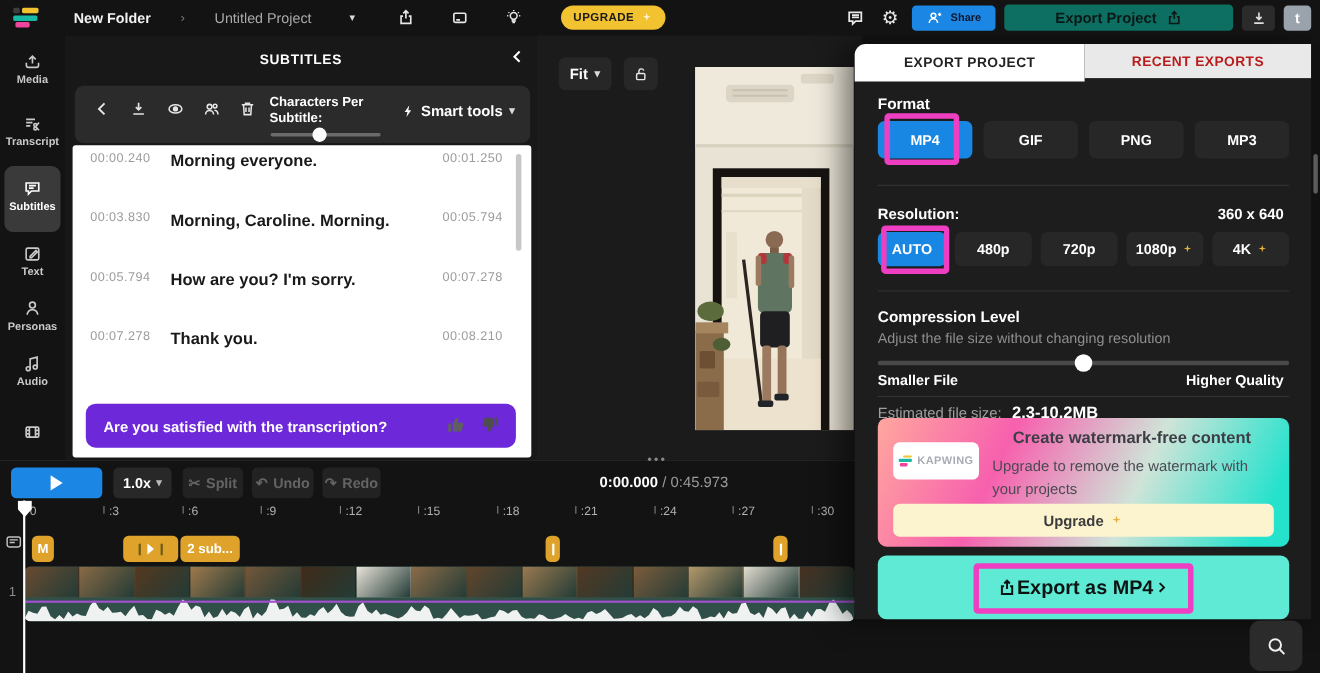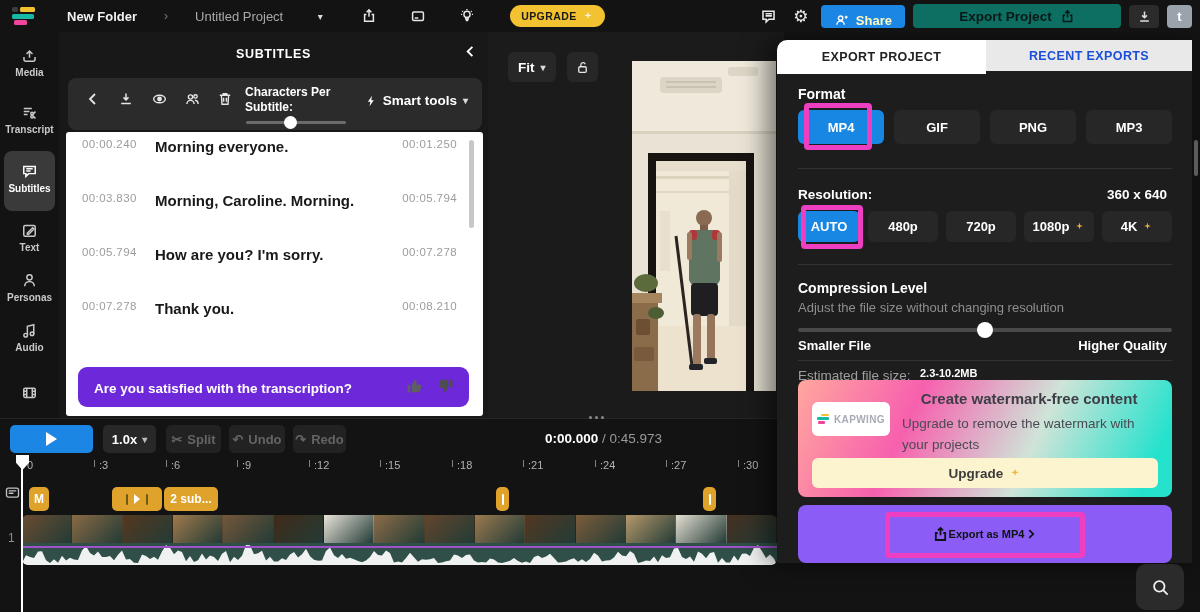--- a/index.html
+++ b/index.html
@@ -13,21 +13,21 @@
 .tb-right{position:absolute;right:8px;top:0;height:32px;display:flex;align-items:center;gap:8px}
 .logo{position:relative;width:26px;height:18px;margin-right:4px}
 .logo i{position:absolute;border-radius:1.5px}
 .crumb{font-size:13px;color:#f2f2f2;font-weight:700;white-space:nowrap}
 .crumb-sep{color:#7a7a7a;font-size:12px;padding:0 2px}
 .crumb-proj{color:#a9a9a9;font-weight:400}
 .tbtn{width:24px;height:22px;display:flex;align-items:center;justify-content:center;color:#e7e7e7;cursor:pointer}
 .chev{color:#dcdcdc;font-size:10px}
 .upgrade-pill{height:22px;border-radius:12px;background:#f2c230;color:#191919;font-size:10.5px;font-weight:800;letter-spacing:.4px;display:flex;align-items:center;gap:5px;padding:0 11px;margin-left:6px}
 .gear{font-size:17px;color:#e9e9e9;line-height:1}
-.share-btn{height:23px;border-radius:4px;background:#1b86e3;color:#fef9c3;font-size:13px;font-weight:700;display:flex;align-items:flex-end;gap:7px;padding:0 13px}
+.share-btn{height:23px;border-radius:4px;background:#1b86e3;color:#0f172a;font-size:10px;font-weight:700;display:flex;align-items:center;gap:7px;padding:0 13px}
 .exportp-btn{height:24px;width:208px;border-radius:4px;background:#0d6e62;color:#0a1917;font-size:13.5px;font-weight:700;display:flex;align-items:center;justify-content:center;gap:8px}
 .dl-btn{width:30px;height:23px;border-radius:4px;background:#2b2b2b;display:flex;align-items:center;justify-content:center}
 .avatar{width:25px;height:23px;border-radius:4px;background:#9aa2ac;color:#fff;font-size:13px;font-weight:700;display:flex;align-items:center;justify-content:center}
 
 .sidebar{position:absolute;left:0;top:32px;width:59px;height:386px;background:#131313;z-index:2}
 .side-item{position:absolute;left:0;width:59px;display:flex;flex-direction:column;align-items:center;gap:3px;color:#c9c9c9;cursor:pointer}
 .side-item .lbl{font-size:10px;font-weight:700}
 .side-active{position:absolute;left:4px;width:51px;height:60px;background:#3a3a3a;border-radius:8px}
 
 .subpanel{position:absolute;left:59px;top:32px;width:429px;height:386px;background:#181818;z-index:2}
@@ -49,41 +49,41 @@
 .feedback .q{color:#fff;font-size:13.5px;font-weight:700;flex:1}
 .thumbs{display:flex;gap:10px;align-items:center}
 
 .canvas{position:absolute;left:488px;top:32px;width:296px;height:386px;background:#1b1b1b;z-index:1}
 .fit-btn{position:absolute;left:20px;top:20px;height:30px;border-radius:6px;background:#272727;color:#fff;font-size:13.5px;font-weight:700;display:flex;align-items:center;gap:6px;padding:0 10px;cursor:pointer}
 .lock-btn{position:absolute;left:79px;top:20px;width:31px;height:30px;border-radius:6px;background:#272727;display:flex;align-items:center;justify-content:center;cursor:pointer}
 .video{position:absolute;left:144px;top:29px;width:144px;height:330px;background:#e8e2d6;overflow:hidden}
 
 .panel{position:absolute;left:777px;top:40px;width:423px;height:523px;background:#1d1d1d;border-radius:10px 0 0 0;box-shadow:-10px 0 26px rgba(0,0,0,.5);z-index:5}
 .tab-a{position:absolute;left:0;top:0;width:209px;height:34px;background:#fff;border-radius:10px 0 0 0;color:#222;font-size:12.5px;font-weight:800;letter-spacing:.4px;display:flex;align-items:center;justify-content:center;cursor:pointer}
-.tab-b{position:absolute;left:209px;top:0;width:206px;height:31px;background:#e9e9e9;color:#1d4ed8;font-size:12.5px;font-weight:800;letter-spacing:.4px;display:flex;align-items:center;justify-content:center;cursor:pointer}
+.tab-b{position:absolute;left:209px;top:0;width:206px;height:31px;background:#e9e9e9;color:#b91c1c;font-size:12.5px;font-weight:800;letter-spacing:.4px;display:flex;align-items:center;justify-content:center;cursor:pointer}
 .panel-edge{position:absolute;right:0;top:0;width:8px;height:100%;background:#111}
 .panel-thumb{position:absolute;right:2px;top:100px;width:4px;height:36px;background:#5c5c5c;border-radius:2px}
 .p-lbl{font-size:14px;font-weight:700;color:#fff}
 .p-row{position:absolute;left:21px;width:374px;display:flex;gap:10px}
 .fbtn{background:#272727;color:#fff;font-size:13px;font-weight:700;border-radius:6px;display:flex;align-items:center;justify-content:center;gap:5px;cursor:pointer}
 .fbtn.sel{background:#1886e3}
 .pinkbox{position:absolute;border:5px solid #ee3fc2;border-radius:4px;z-index:6;pointer-events:none}
 .pdiv{position:absolute;left:21px;width:374px;height:1px;background:#333}
 .pdesc{font-size:13px;color:#8e8e8e}
 .cslider{position:absolute;left:21px;top:288px;width:374px;height:4px;background:#4a4a4a;border-radius:2px}
 .cknob{position:absolute;left:50%;top:-6px;width:16px;height:16px;margin-left:-8px;border-radius:50%;background:#fff;cursor:pointer}
 .promo{position:absolute;left:21px;top:340px;width:374px;height:117px;border-radius:8px;background:linear-gradient(115deg,#ffa79e 0%,#f760ae 30%,#cfe4d8 62%,#25e2cd 92%);overflow:hidden}
 .chip{position:absolute;left:14px;top:22px;width:78px;height:34px;background:#fff;border-radius:6px;display:flex;align-items:center;justify-content:center;gap:4px}
 .chip .bars{position:relative;width:13px;height:11px}
 .chip .bars i{position:absolute;border-radius:1px}
 .chip .brand{font-size:10px;font-weight:800;letter-spacing:.4px;color:#a7abb5}
 .promo-title{position:absolute;left:98px;top:10px;width:266px;text-align:center;font-size:15px;font-weight:800;color:#3d3d46}
 .promo-body{position:absolute;left:104px;top:34px;width:248px;font-size:13.5px;color:#4a4a52;line-height:1.55}
 .upg-btn{position:absolute;left:14px;top:78px;width:346px;height:30px;background:#fcf3cf;border-radius:6px;display:flex;align-items:center;justify-content:center;gap:6px;font-size:13.5px;font-weight:800;color:#3c3c3c;cursor:pointer}
-.export-big{position:absolute;left:21px;top:465px;width:374px;height:58px;background:#8b5cf6;border-radius:8px;display:flex;align-items:center;justify-content:center;color:#0b1413;font-size:11px;font-weight:800;cursor:pointer}
+.export-big{position:absolute;left:21px;top:465px;width:374px;height:58px;background:#5eead4;border-radius:8px;display:flex;align-items:center;justify-content:center;color:#0b1413;font-size:18px;font-weight:800;cursor:pointer}
 
 .timeline{position:absolute;left:0;top:418px;width:1200px;height:194px;background:#131313;border-top:1px solid #262626;z-index:1}
 .tdots{position:absolute;left:589px;top:-3px;display:flex;gap:3px}
 .tdots i{width:3px;height:3px;border-radius:50%;background:#8a8a8a}
 .play-btn{position:absolute;left:10px;top:6px;width:83px;height:28px;background:#1b86e3;border-radius:5px;display:flex;align-items:center;justify-content:center;cursor:pointer}
 .play-tri{width:0;height:0;border-left:11px solid #fff;border-top:7px solid transparent;border-bottom:7px solid transparent}
 .ctl{position:absolute;top:6px;height:28px;border-radius:5px;display:flex;align-items:center;justify-content:center;gap:5px;font-size:13px;font-weight:700;cursor:pointer}
 .ctl.en{background:#282828;color:#fff}
 .ctl.dis{background:#222;color:#646464}
 .timebox{position:absolute;left:545px;top:12px;font-size:13.5px;white-space:nowrap}
@@ -511,21 +511,21 @@
     <span class="p-lbl abs" style="left:21px;top:240px">Compression Level</span>
     <span class="pdesc abs" style="left:21px;top:260px">Adjust the file size without changing resolution</span>
     <div class="cslider">
         <div class="cknob"></div>
       </div>
     <span class="p-lbl abs" style="left:21px;top:298px;font-size:13px">Smaller File</span>
     <span class="p-lbl abs" style="right:33px;top:298px;font-size:13px">Higher Quality</span>
     <div class="pdiv" style="top:320px"></div>
 
     <span class="abs" style="left:21px;top:328px;font-size:13.5px;color:#9e9e9e">Estimated file size:</span>
-    <span class="abs p-lbl" style="left:143px;top:327px;font-size:11px">2.3-10.2MB</span>
+    <span class="abs p-lbl" style="left:143px;top:327px;font-size:15px">2.3-10.2MB</span>
 
     <div class="promo">
       <div class="chip">
         <span class="bars">
           <i style="left:4px;top:0;width:8px;height:2.6px;background:#f2c230"></i>
           <i style="left:0;top:3.8px;width:12px;height:2.6px;background:#18b8a6"></i>
           <i style="left:1px;top:7.6px;width:7px;height:2.6px;background:#f0459c"></i>
         </span>
         <span class="brand">KAPWING</span>
       </div>

